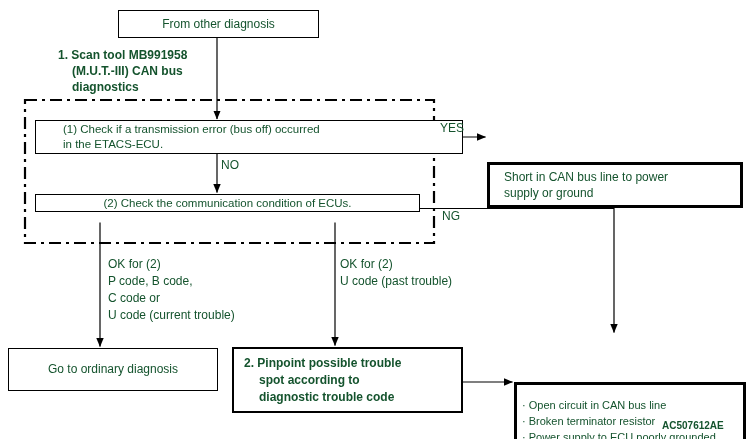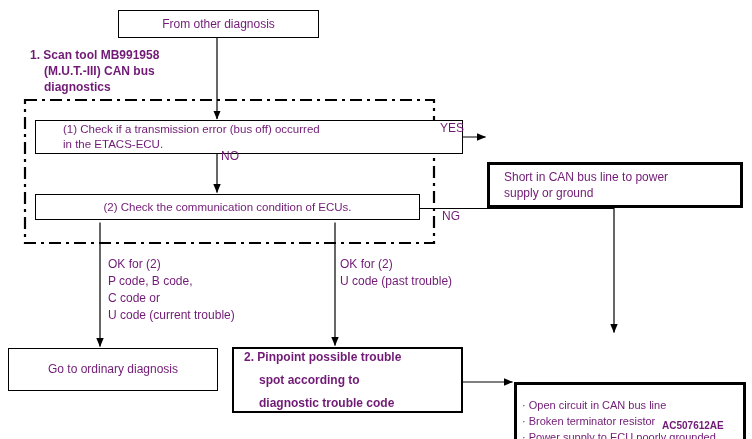--- a/index.html
+++ b/index.html
@@ -1,33 +1,33 @@
 <!DOCTYPE html>
 <html><head>
 <meta charset="utf-8">
 <style>
   html,body{margin:0;padding:0;background:#ffffff;}
   *{box-sizing:border-box;}
   .stage{
     position:relative;width:752px;height:439px;background:#ffffff;
-    font-family:"Liberation Sans",sans-serif;color:#701a75;overflow:hidden;
+    font-family:"Liberation Sans",sans-serif;color:#14532d;overflow:hidden;
   }
   .wires{position:absolute;left:0;top:0;}
   .node{
     position:absolute;border:1.5px solid #000;background:#fff;
     display:flex;align-items:center;font-size:11.5px;line-height:15px;
   }
   .node .txt{white-space:pre-line;}
   .thick{border-width:3.5px;margin-top:48px;}
   .mid{border-width:2px;}
   .center{justify-content:center;}
   .center .txt{text-align:center;}
   .bold{font-weight:bold;}
   .lbl{position:absolute;font-size:12px;line-height:16px;white-space:pre-line;}
-  .hang14{padding-left:14px;text-indent:-14px;}
+  .hang14{padding-left:14px;text-indent:-14px;margin-left:28px;}
   .hang15{padding-left:15px;text-indent:-15px;}
 </style>
 </head>
 <body>
 
 <div class="stage">
 
   <svg class="wires" width="752" height="439" viewBox="0 0 752 439">
     <defs>
       <marker id="arr" markerUnits="userSpaceOnUse" markerWidth="10" markerHeight="9" refX="8.5" refY="4.5" orient="auto">
@@ -59,41 +59,41 @@
 in the ETACS-ECU.</span>
   </div>
 
   <div class="lbl" style="left:440px;top:120px">YES</div>
 
   <div class="node thick" style="left:487px;top:114px;width:256px;height:46px;padding-left:14px;font-size:12px;line-height:16px">
     <span class="txt">Short in CAN bus line to power
 supply or ground</span>
   </div>
 
-  <div class="lbl" style="left:221px;top:148px">NO</div>
+  <div class="lbl" style="left:221px;top:157px">NO</div>
 
-  <div class="node center" style="left:35px;top:194px;width:385px;height:26px">
+  <div class="node center" style="left:35px;top:194px;width:385px;height:18px">
     <span class="txt">(2) Check the communication condition of ECUs.</span>
   </div>
 
   <div class="lbl" style="left:442px;top:208px">NG</div>
 
   <div class="lbl" style="left:108px;top:256px;line-height:17px">OK for (2)
 P code, B code,
 C code or
 U code (current trouble)</div>
 
   <div class="lbl" style="left:340px;top:256px;line-height:17px">OK for (2)
 U code (past trouble)</div>
 
   <div class="node center" style="left:8px;top:348px;width:210px;height:43px;font-size:12px">
     <span class="txt">Go to ordinary diagnosis</span>
   </div>
 
-  <div class="node mid bold" style="left:232px;top:347px;width:231px;height:66px;padding-left:10px;font-size:12px;line-height:23px">
+  <div class="node mid bold" style="left:232px;top:347px;width:231px;height:66px;padding-left:10px;font-size:12px;line-height:17px">
     <span class="txt hang15">2. Pinpoint possible trouble
 spot according to
 diagnostic trouble code</span>
   </div>
 
   <div class="node thick" style="left:514px;top:334px;width:232px;height:78px;padding-left:5px;font-size:11px;line-height:16px">
     <span class="txt">· Open circuit in CAN bus line
 · Broken terminator resistor
 · Power supply to ECU poorly grounded</span>
   </div>

